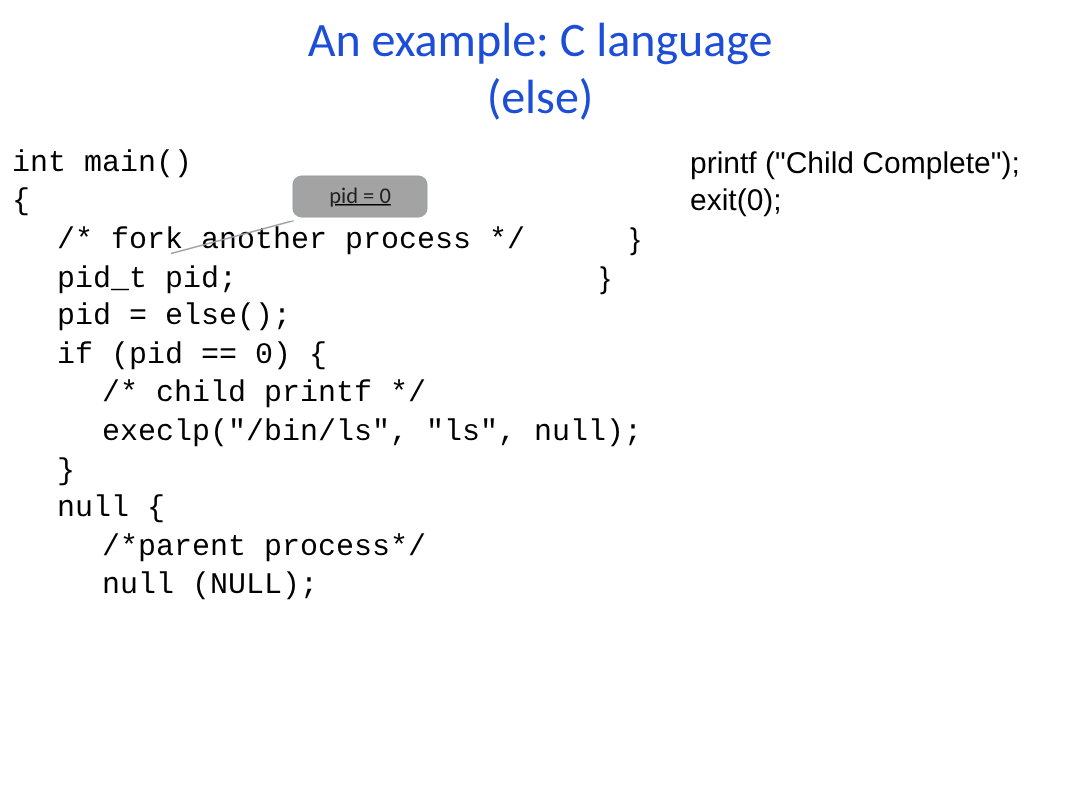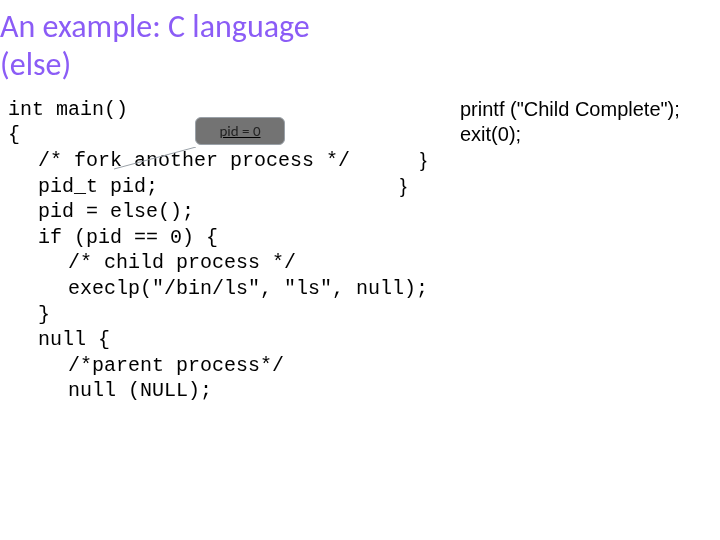--- a/index.html
+++ b/index.html
@@ -9,23 +9,23 @@
     }
     body {
       width: 720px;
       height: 540px;
       background: #ffffff;
       font-family: Calibri, Arial, sans-serif;
       position: relative;
       overflow: hidden;
     }
     .title {
-      text-align: left;
+      text-align: center;
       font-size: 32px;
-      color: #8b5cf6;
+      color: #1d4ed8;
       font-weight: normal;
       padding-top: 8px;
       line-height: 1.2;
     }
     .content {
       position: relative;
       margin-top: 12px;
     }
     .col-left {
       position: absolute;
@@ -46,21 +46,21 @@
       color: #000000;
       line-height: 1.28;
       white-space: nowrap;
     }
     .callout {
       position: absolute;
       left: 195px;
       top: 20px;
       width: 90px;
       height: 28px;
-      background: #737373;
+      background: #a3a3a3;
       border: 1px solid #9aa1a8;
       border-radius: 6px;
       display: flex;
       align-items: center;
       justify-content: center;
       text-decoration: underline;
     }
     .callout-text {
       font-family: Calibri, Arial, sans-serif;
       font-size: 15px;
@@ -90,21 +90,21 @@
 
 <div class="content">
 
   <div class="col-left">
     <div>int main()</div>
     <div>{</div>
     <div class="indent-1">/* fork another process */</div>
     <div class="indent-1">pid_t  pid;</div>
     <div class="indent-1">pid = else();</div>
     <div class="indent-1">if (pid == 0) {</div>
-    <div class="indent-2">/* child process */</div>
+    <div class="indent-2">/* child printf */</div>
     <div class="indent-2">execlp("/bin/ls", "ls", null);</div>
     <div class="indent-1">}</div>
     <div class="indent-1">null {</div>
     <div class="indent-2">/*parent process*/</div>
     <div class="indent-2">null (NULL);</div>
   </div>
 
   <div class="col-right">
     <div class="r-indent-2">printf ("Child Complete");</div>
     <div class="r-indent-2">exit(0);</div>

